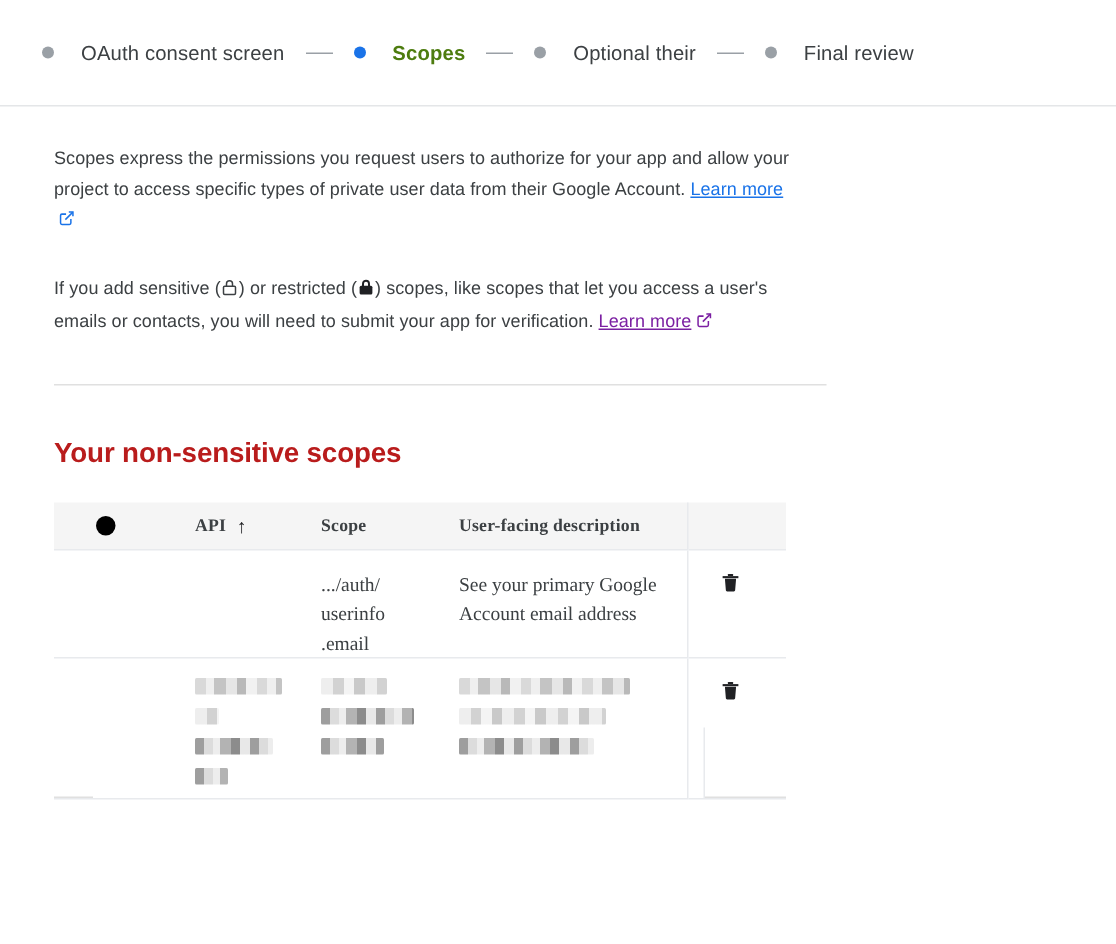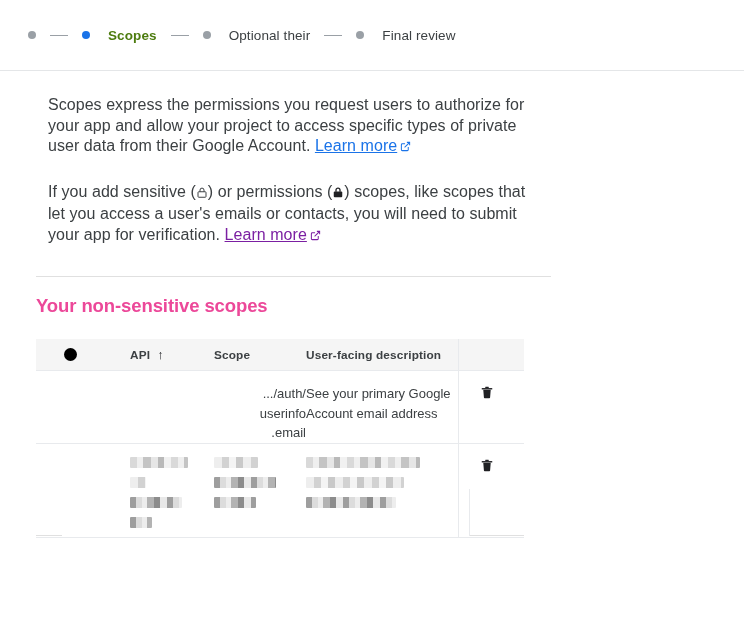--- a/index.html
+++ b/index.html
@@ -61,25 +61,25 @@
     background: #9aa0a6;
     margin: 0 14px;
     flex: none;
   }
 
   
   .content {
     padding: 24px 28px 0 36px;
   }
   .para {
-    font-size: 16px;
+    font-size: 12px;
     line-height: 20.5px;
     color: #3c4043;
     max-width: 492px;
-    margin: 0 0 10px 12px;
+    margin: 0 0 10px 0;
     letter-spacing: .05px;
   }
   .para + .para {
     margin-top: 24px;
   }
 
   a.link {
     color: #1a73e8;
     text-decoration: underline;
     white-space: nowrap;
@@ -121,30 +121,31 @@
   .section-divider {
     height: 1px;
     background: #e0e0e0;
     margin: 30px 0 0 0;
     width: 515px;
   }
 
   .section-title {
     font-size: 18.5px;
     font-weight: 700;
-    color: #ec4899;
-    margin: 18px 0 0 0;
+    color: #b91c1c;
+    margin: 34px 0 0 0;
     letter-spacing: -.1px;
   }
 
   
   .table-wrap {
     margin-top: 22px;
     width: 488px;
     position: relative;
+    font-family: Liberation Serif, serif;
   }
   table.scopes {
     border-collapse: collapse;
     width: 488px;
     table-layout: fixed;
   }
   table.scopes thead th {
     background: #f5f5f5;
     height: 31px;
     font-size: 11.8px;
@@ -195,21 +196,21 @@
     height: 56px;
   }
   td.td-action {
     border-left: 1px solid #e8eaed;
     text-align: left;
   }
   .trash {
     margin-left: 21px;
     display: inline-block;
   }
-  td.td-scope { padding-right: 14px; text-align: right; }
+  td.td-scope { padding-right: 14px; }
   td.td-desc  { padding-right: 10px; }
 
   
   .redacted-line {
     display: block;
     height: 11px;
     margin-bottom: 9px;
     border-radius: 1px;
     background:
       repeating-linear-gradient(90deg,
@@ -265,20 +266,21 @@
   }
 </style>
 </head>
 <body>
 
 <div class="stepper-bar">
   <div class="stepper">
 
     <div class="step">
       <span class="step-dot"></span>
+      <span class="step-label">OAuth consent screen</span>
     </div>
     <span class="step-connector"></span>
 
     <div class="step active">
       <span class="step-dot"></span>
       <span class="step-label">Scopes</span>
     </div>
     <span class="step-connector"></span>
 
     <div class="step">
@@ -302,21 +304,21 @@
           <path d="M18 13v6a2 2 0 0 1-2 2H5a2 2 0 0 1-2-2V8a2 2 0 0 1 2-2h6"></path>
           <path d="M15 3h6v6"></path>
           <path d="M10 14L20.5 3.5"></path>
         </svg></span>
   </p>
 
   <p class="para">
     <span>If you add sensitive (</span><span class="lock-icon"><svg width="12" height="13" viewBox="0 0 24 24" fill="none" stroke="#3c4043" stroke-width="2">
           <rect x="4" y="10.5" width="16" height="11" rx="1.6"></rect>
           <path d="M8 10.5V7.2a4 4 0 0 1 8 0v3.3"></path>
-        </svg></span><span>) or permissions (</span><span class="lock-icon"><svg width="12" height="13" viewBox="0 0 24 24">
+        </svg></span><span>) or restricted (</span><span class="lock-icon"><svg width="12" height="13" viewBox="0 0 24 24">
           <rect x="3.5" y="10" width="17" height="11.6" rx="2" fill="#202124"></rect>
           <path d="M8 10.5V7.2a4 4 0 0 1 8 0v3.3" fill="none" stroke="#202124" stroke-width="2.6"></path>
         </svg></span><span>) scopes, like scopes that let you access a user's emails or contacts, you will need to submit your app for verification. </span><a class="link visited" href="#"><span>Learn more</span></a><span class="ext-icon"><svg width="11" height="11" viewBox="0 0 24 24" fill="none" stroke="#7b1fa2" stroke-width="2.2">
           <path d="M18 13v6a2 2 0 0 1-2 2H5a2 2 0 0 1-2-2V8a2 2 0 0 1 2-2h6"></path>
           <path d="M15 3h6v6"></path>
           <path d="M10 14L20.5 3.5"></path>
         </svg></span>
   </p>
 
 

